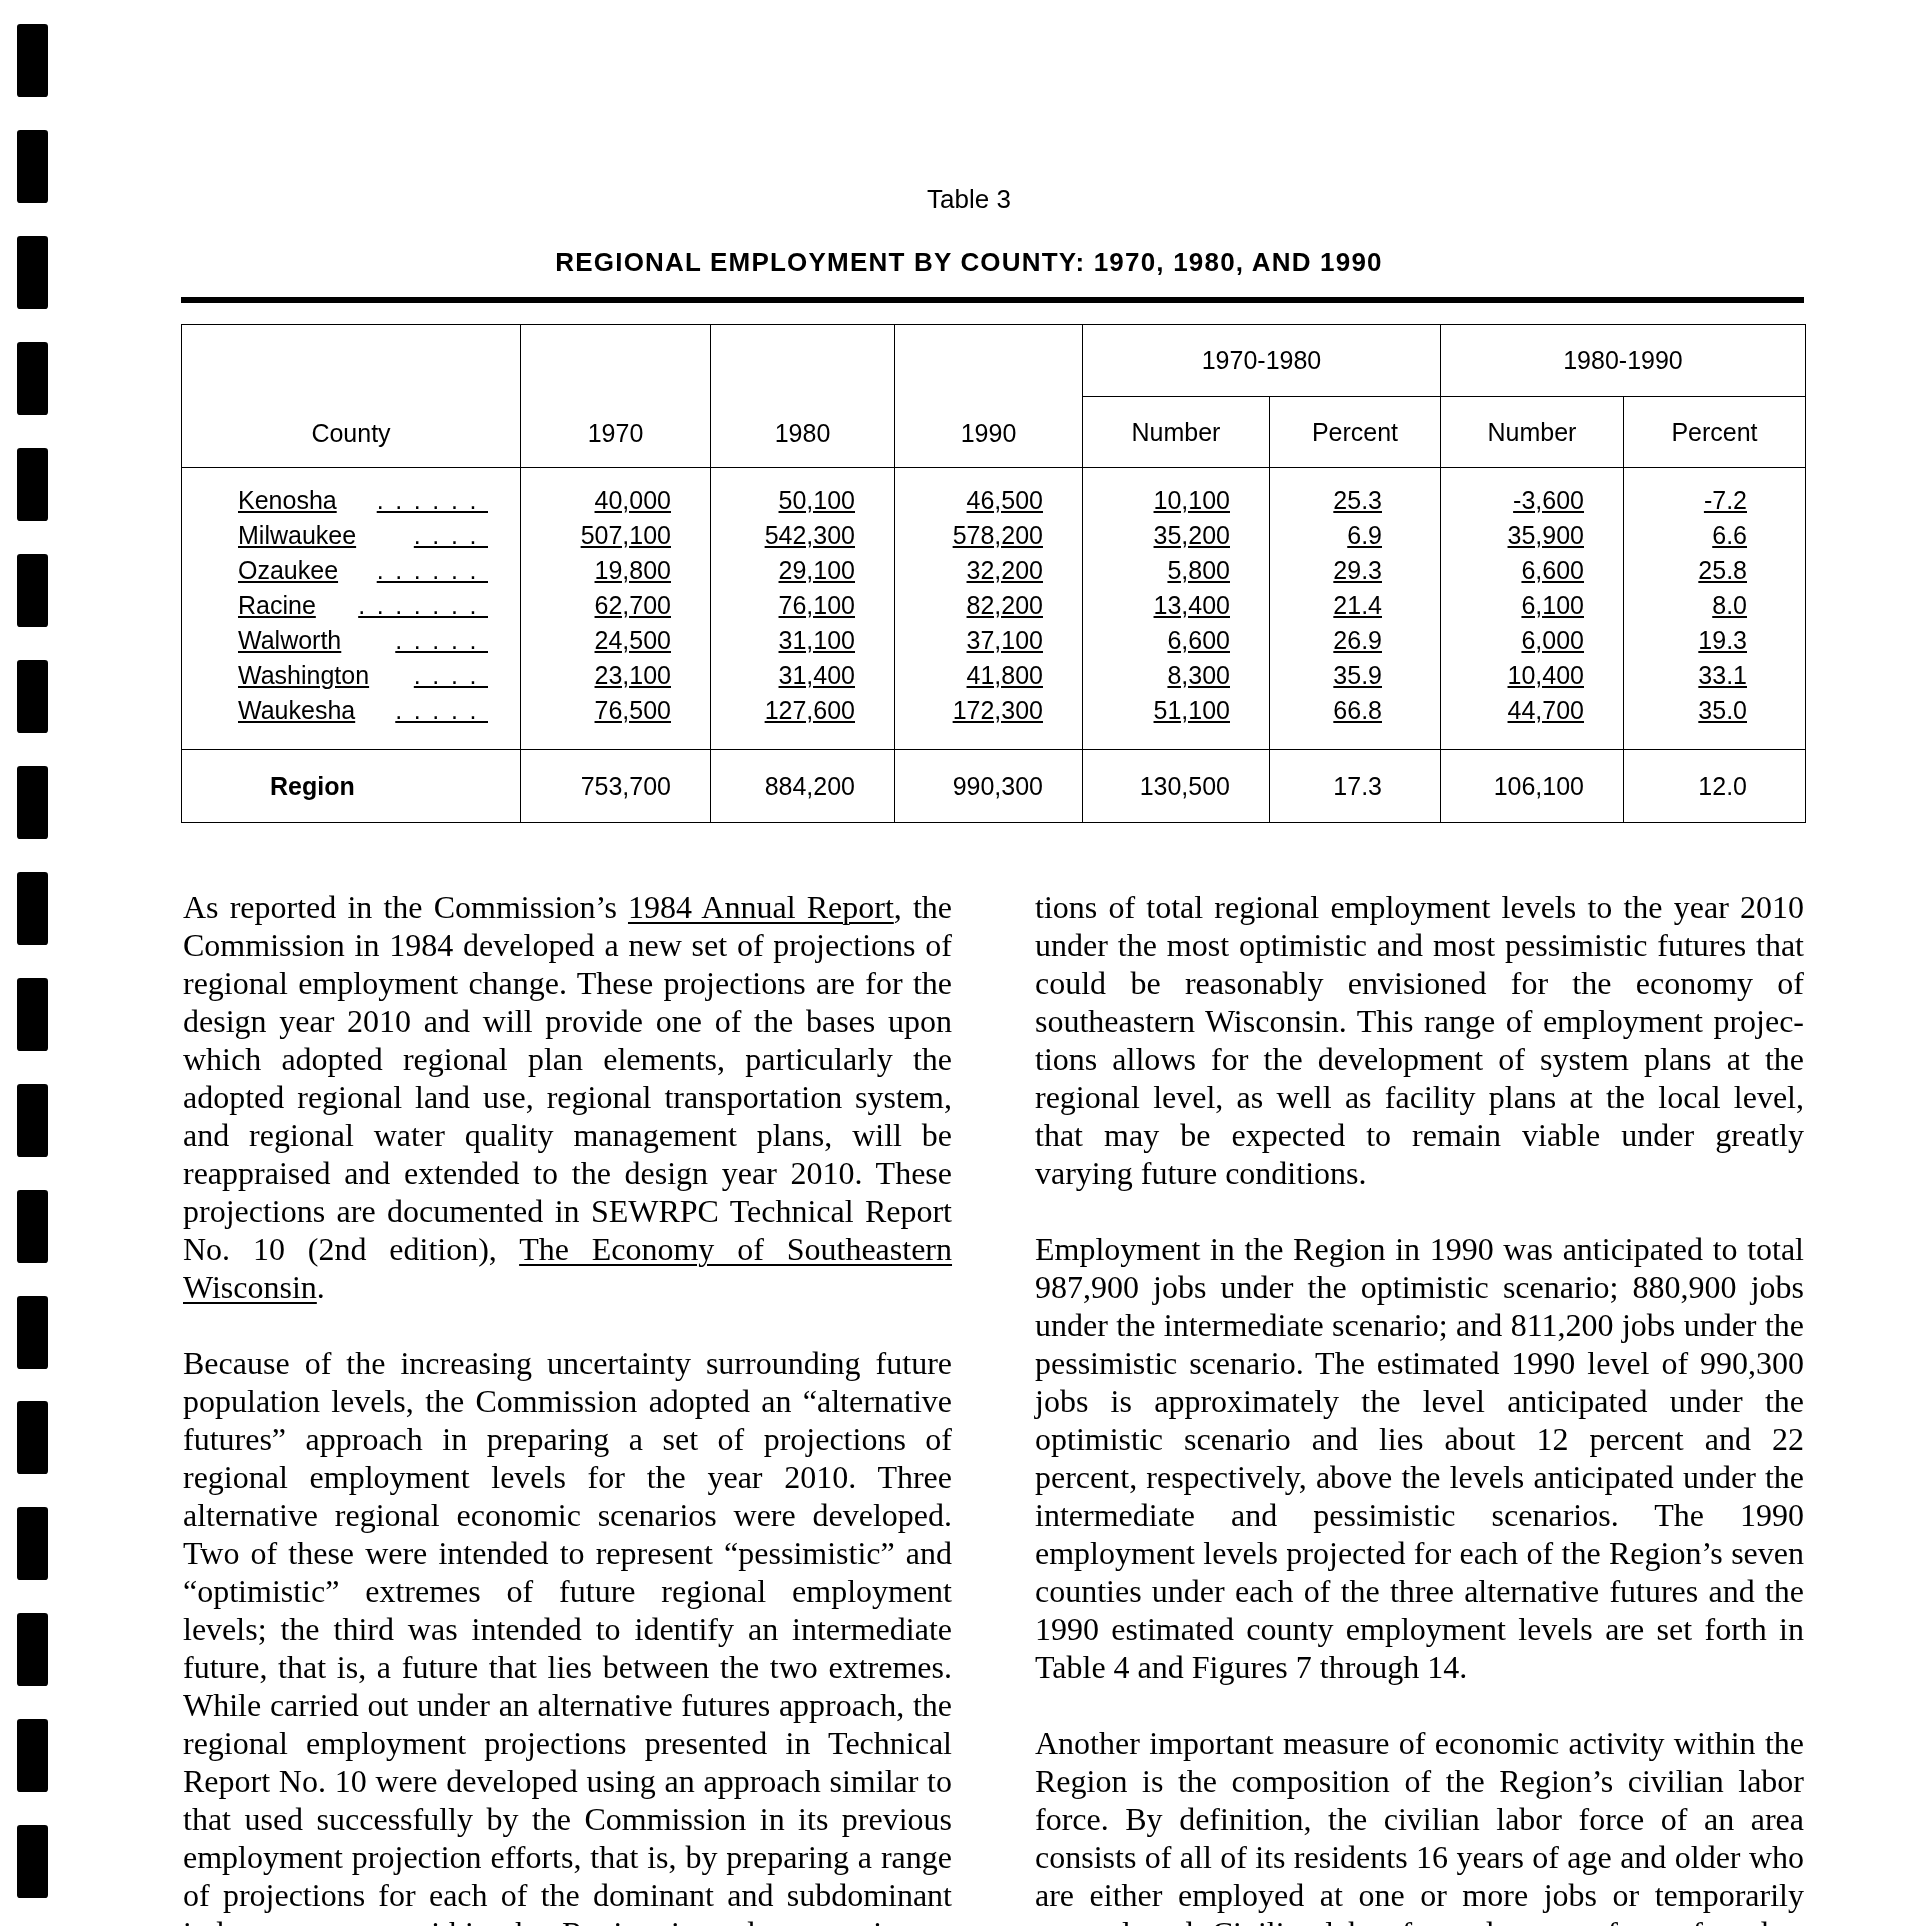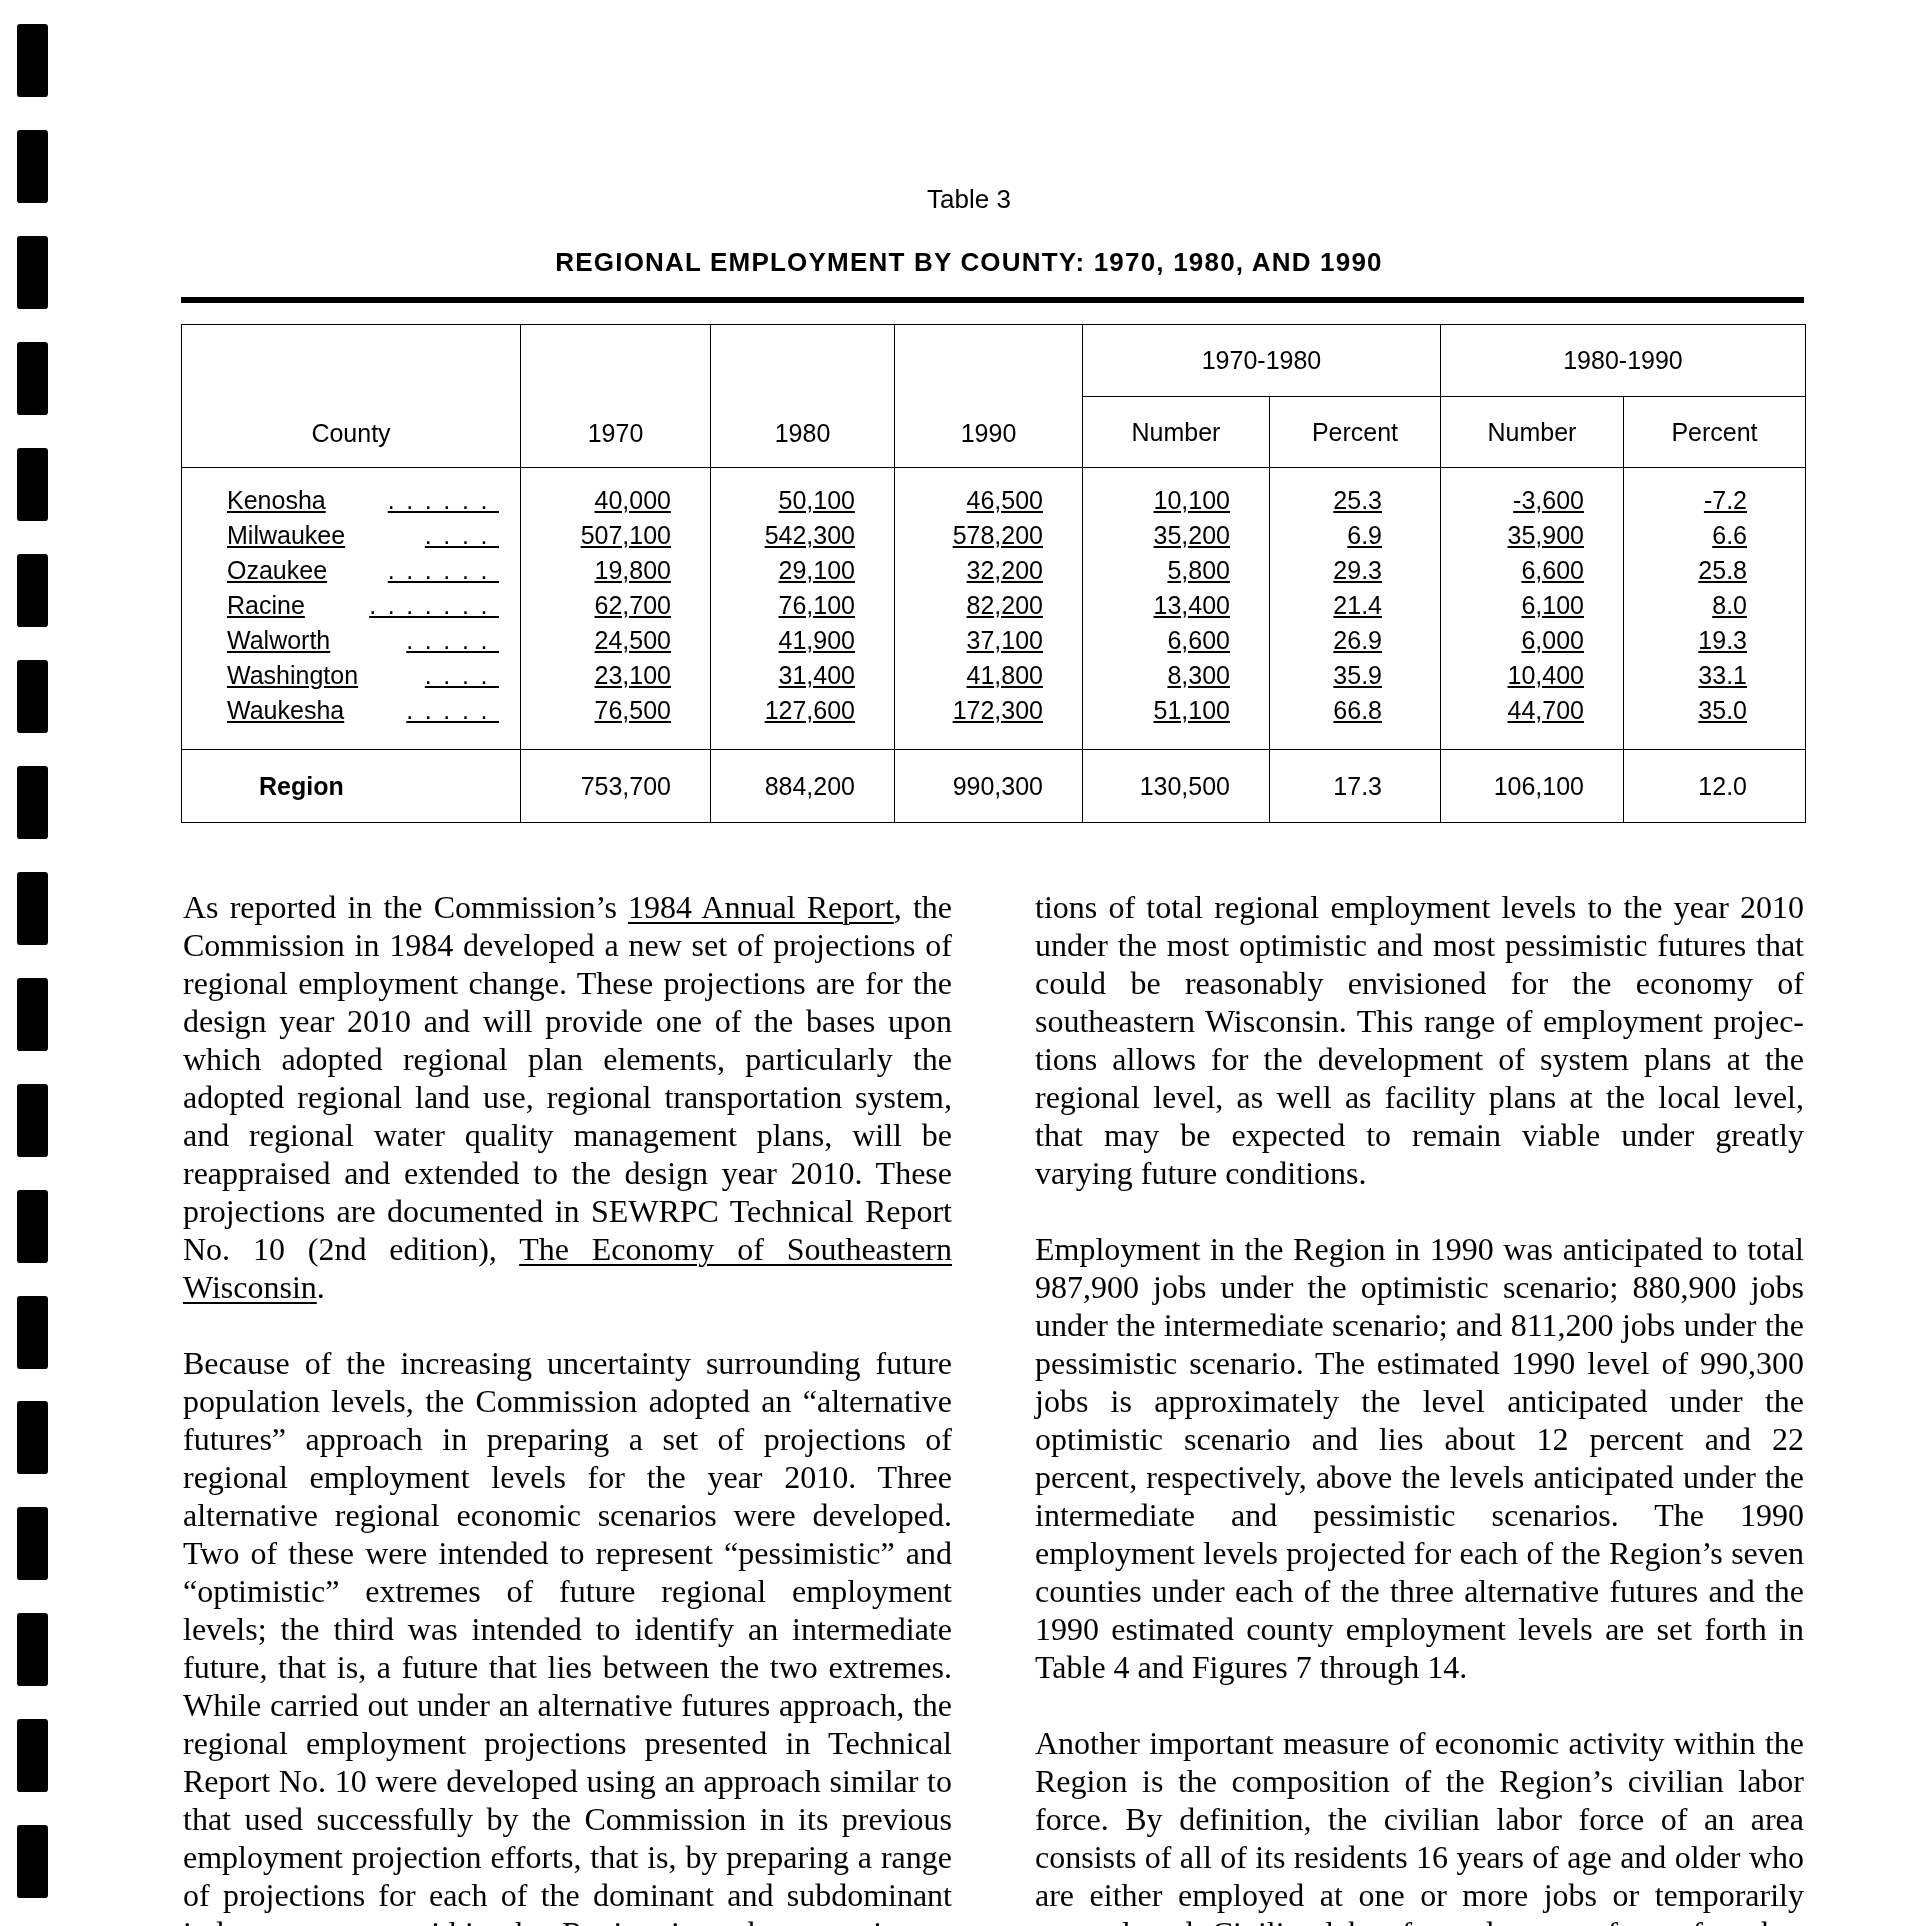--- a/index.html
+++ b/index.html
@@ -12,21 +12,21 @@
   
   .sans { font-family: "Liberation Sans", "DejaVu Sans", sans-serif; }
 
   #table-label { top: 184px; left: 0; width: 1938px; text-align: center; font-size: 26px; }
   #table-title { top: 247px; left: 0; width: 1938px; text-align: center; font-size: 26px; font-weight: bold; letter-spacing: 1.2px; }
   #thick-rule { top: 297px; left: 181px; width: 1623px; height: 6.2px; background: #000; }
 
   
   #data-table { top: 324px; left: 181px; width: 1623px; height: 498px; }
   #data-table table { border-collapse: collapse; width: 100%; height: 100%; table-layout: fixed; font-size: 25px; }
-  #data-table td, #data-table th { border: 1.9px solid #000; padding: 0; font-weight: normal; }
+  #data-table td, #data-table th { border: 1.9px solid #000; padding: 11px; font-weight: normal; }
   .th-cell { text-align: center; vertical-align: middle; }
   .th-tall { vertical-align: bottom; padding-bottom: 19px !important; }
   .body-cell { vertical-align: top; padding-top: 14.6px !important; }
   .num-col { text-align: right; padding-right: 39px !important; }
   .pct-col { text-align: right; padding-right: 58px !important; }
   .row-line { height: 35px; line-height: 35px; white-space: nowrap; text-decoration: underline; }
   .county-line { display: flex; padding-left: 45px; padding-right: 21px; }
   .county-name { white-space: nowrap; }
   .county-dots { flex: 1; text-align: right; letter-spacing: 11.6px; white-space: nowrap; overflow: hidden; }
   .region-cell { vertical-align: middle; }
@@ -134,21 +134,21 @@
             <div class="row-line">62,700</div>
             <div class="row-line">24,500</div>
             <div class="row-line">23,100</div>
             <div class="row-line">76,500</div>
           </td>
       <td class="body-cell num-col">
             <div class="row-line">50,100</div>
             <div class="row-line">542,300</div>
             <div class="row-line">29,100</div>
             <div class="row-line">76,100</div>
-            <div class="row-line">41,900</div>
+            <div class="row-line">31,100</div>
             <div class="row-line">31,400</div>
             <div class="row-line">127,600</div>
           </td>
       <td class="body-cell num-col">
             <div class="row-line">46,500</div>
             <div class="row-line">578,200</div>
             <div class="row-line">32,200</div>
             <div class="row-line">82,200</div>
             <div class="row-line">37,100</div>
             <div class="row-line">41,800</div>

